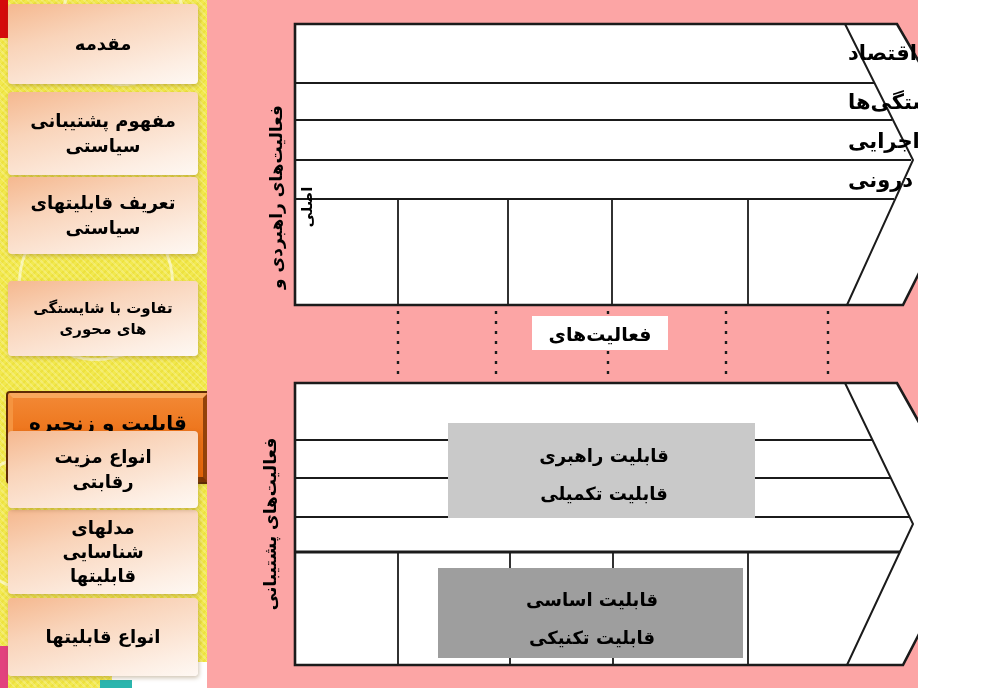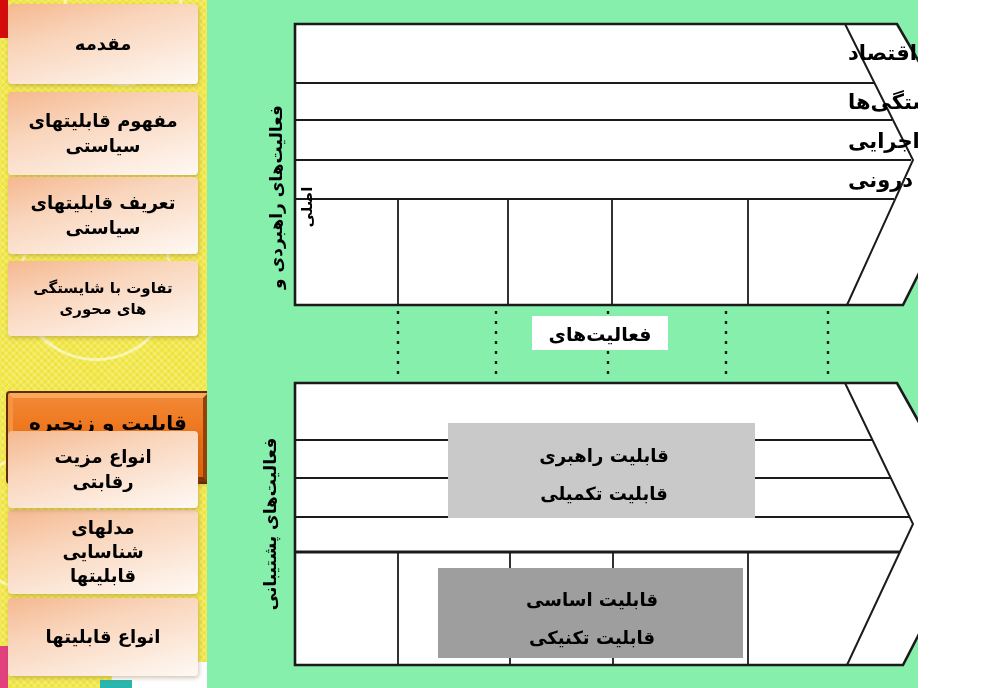--- a/index.html
+++ b/index.html
@@ -1,17 +1,17 @@
 <!DOCTYPE html>
 <html lang="fa"><head>
 <meta charset="utf-8">
 <style>
   html,body{margin:0;padding:0;background:#fff;}
   .stage{
-    position:relative;width:918px;height:688px;overflow:hidden;background:#86efac;
+    position:relative;width:918px;height:688px;overflow:hidden;background:#fca5a5;
     font-family:"DejaVu Sans",sans-serif;
   }
   
   .sidebar{
     position:absolute;left:0;top:0;width:207px;height:688px;
     background-color:#f2e94e;
     background-image:
       repeating-linear-gradient(45deg, rgba(255,255,255,.20) 0 2px, transparent 2px 5px),
       repeating-linear-gradient(-45deg, rgba(214,190,0,.18) 0 2px, transparent 2px 5px);
     overflow:hidden;
@@ -27,21 +27,21 @@
   .white-notch{position:absolute;left:112px;top:662px;width:95px;height:26px;background:#fff;}
 
   .nav-btn{
     position:absolute;left:8px;width:190px;
     display:flex;align-items:center;justify-content:center;text-align:center;
     background:linear-gradient(165deg,#f5b88f 0%,#f9d4ba 35%,#fdeee3 80%,#fef8f3 100%);
     border-radius:4px;box-shadow:1px 2px 4px rgba(120,90,40,.35);
     font-weight:bold;font-size:18px;color:#000;line-height:1.35;
     white-space:pre-line;direction:rtl;cursor:pointer;
   }
-  .nav-btn.small{font-size:15px;}
+  .nav-btn.small{font-size:15px;margin-top:20px;}
   .nav-btn.active{
     background:linear-gradient(180deg,#f28733 0%,#ec7016 55%,#e56407 100%);
     border-top:5px solid #f9a85d;border-left:5px solid #f59440;
     border-right:5px solid #93420a;border-bottom:5px solid #7c3403;
     outline:2px solid #5f2a05;border-radius:2px;
     font-size:20px;line-height:1.5;margin-top:48px;
   }
   
   svg{position:absolute;left:0;top:0;}
   svg text{font-family:"DejaVu Sans",sans-serif;font-weight:bold;fill:#000;direction:rtl;}
@@ -54,21 +54,21 @@
   <div class="sidebar">
     <div class="circle c1"></div>
     <div class="circle c2"></div>
     <div class="circle c3"></div>
     <div class="edge-strip red"></div>
     <div class="edge-strip pink"></div>
     <div class="white-notch"></div>
     <div class="teal-strip"></div>
 
     <div class="nav-btn" style="top:4px;height:80px;">مقدمه</div>
-    <div class="nav-btn" style="top:92px;height:83px;">مفهوم قابلیتهای
+    <div class="nav-btn" style="top:92px;height:83px;">مفهوم پشتیبانی
 سیاستی</div>
     <div class="nav-btn" style="top:177px;height:77px;text-align:center;">تعریف قابلیتهای
 سیاستی</div>
     <div class="nav-btn small" style="top:261px;height:75px;">تفاوت با شایستگی
 های محوری</div>
     <div class="nav-btn active" style="top:345px;height:79px;">قابلیت و زنجیره
 ارزش</div>
     <div class="nav-btn" style="top:510px;height:84px;">مدلهای
 شناسایی
 قابلیتها</div>

